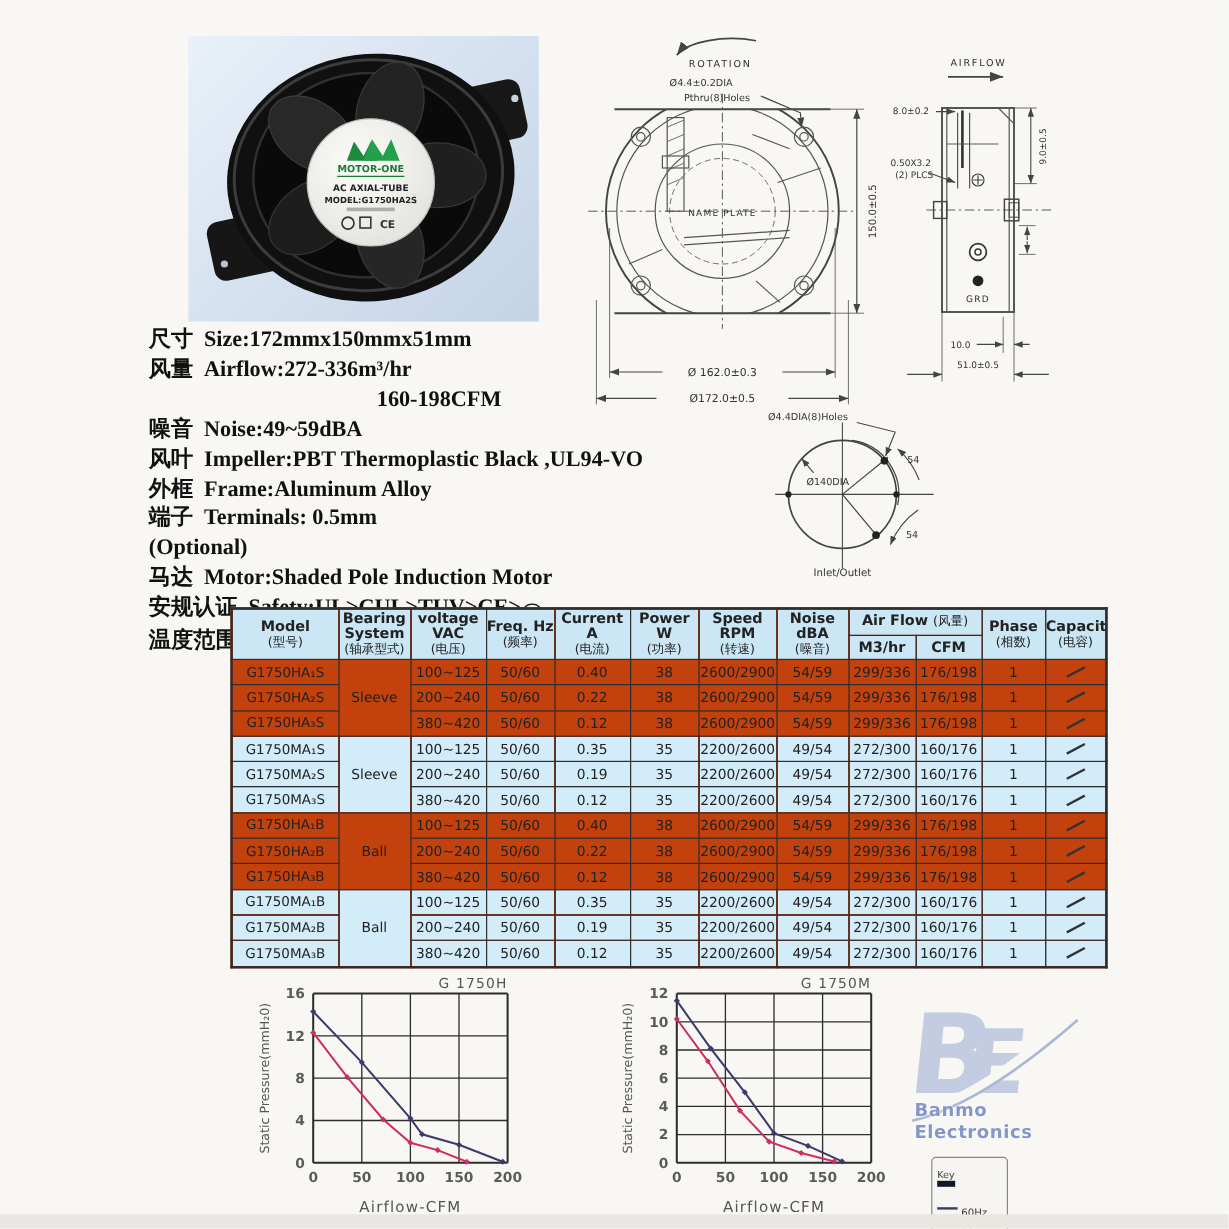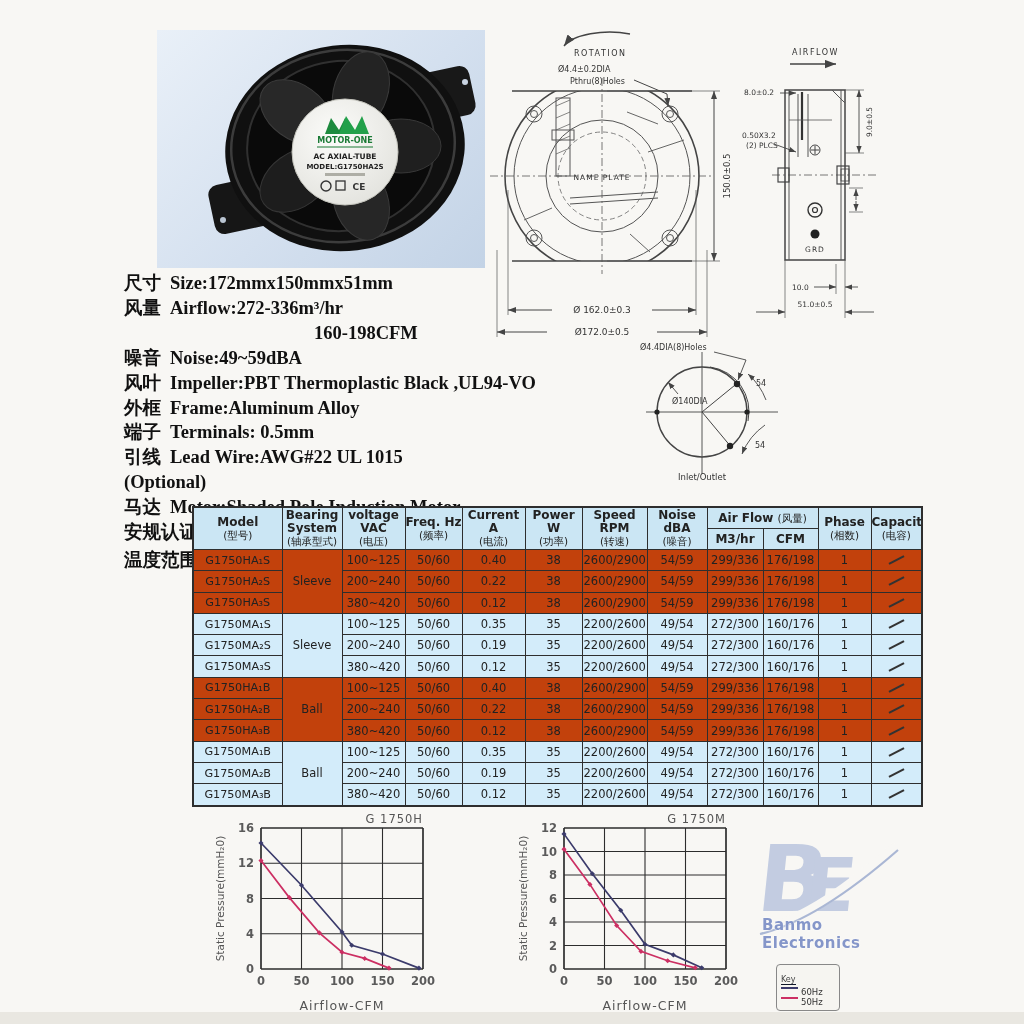--- a/index.html
+++ b/index.html
@@ -1,21 +1,21 @@
 <!DOCTYPE html>
 <html><head>
 <meta charset="utf-8">
 <style>
   html,body{margin:0;padding:0;}
   body{width:1024px;height:1024px;background:#fbfbfa;font-family:"DejaVu Sans",sans-serif;}
   #page{position:relative;width:1024px;height:1024px;background:#f8f7f4;overflow:hidden;}
   .abs{position:absolute;}
 
   
-  #photo{left:157px;top:30px;width:292px;height:238px;background:linear-gradient(135deg,#e9f0f8 0%,#d4e0ef 55%,#c3d3e6 100%);padding-left:36px;}
+  #photo{left:157px;top:30px;width:292px;height:238px;background:linear-gradient(135deg,#e9f0f8 0%,#d4e0ef 55%,#c3d3e6 100%);}
 
   
   svg text{font-family:"DejaVu Sans",sans-serif;}
   .draw text{fill:#333;}
 
   
   #specs{left:124px;top:271px;width:540px;}
   .spec-line{font-family:"Liberation Serif","DejaVu Serif",serif;font-weight:bold;font-size:18.5px;line-height:24.9px;color:#111;white-space:nowrap;}
   .spec-line .zh{margin-right:9px;}
   .cc-mark{display:inline-flex;align-items:center;justify-content:center;width:17px;height:17px;border:1.6px solid #111;border-radius:50%;font-size:8px;font-weight:bold;letter-spacing:-1px;vertical-align:-2px;font-family:"DejaVu Sans",sans-serif;}
@@ -33,21 +33,21 @@
   .slash{width:17px;height:2px;background:#333;transform:rotate(-28deg);margin:0 auto;}
   table.spec{border:2px solid #2e2e2e;}
 
   
   .chart-box{width:250px;height:200px;}
   #chart-0{left:205px;top:810px;}
   #chart-1{left:508px;top:810px;}
 
   
   #legend{left:776px;top:964px;width:54px;border:1.3px solid #888;border-radius:4px;background:#f6f5f1;padding:2px 4px 3px 4px;}
-  #legend .ktitle{font-size:8px;color:#444;border-bottom:1px solid #0f172a;display:inline-block;line-height:8px;margin-bottom:2px;}
+  #legend .ktitle{font-size:8px;color:#444;border-bottom:5px solid #0f172a;display:inline-block;line-height:8px;margin-bottom:17px;}
   .kitem{display:flex;align-items:flex-start;gap:3px;height:10px;}
   .kline{width:17px;height:2px;}
   .klabel{font-size:8.5px;color:#333;}
 
   
   #watermark{left:758px;top:840px;width:150px;height:110px;opacity:0.62;}
   #wm-letters{position:absolute;left:0;top:0;white-space:nowrap;color:#a3b3d6;font-weight:bold;transform:skewX(-6deg);}
   #wm-b{font-size:92px;line-height:80px;}
   #wm-e{font-size:74px;line-height:70px;margin-left:-22px;}
   #wm-text{position:absolute;left:4px;top:76px;font-size:15px;font-weight:bold;color:#3f5cb0;text-shadow:0 0 2px #fff,0 0 2px #fff;letter-spacing:0.5px;}
@@ -274,21 +274,20 @@
   </svg>
 
   <div id="specs" class="abs">
       <div class="spec-line"><span class="zh">尺寸</span><span class="en">Size:172mmx150mmx51mm</span></div>
       <div class="spec-line"><span class="zh">风量</span><span class="en">Airflow:272-336m³/hr</span></div>
       <div class="spec-line" style="padding-left: 190px;"><span class="en">160-198CFM</span></div>
       <div class="spec-line"><span class="zh">噪音</span><span class="en">Noise:49~59dBA</span></div>
       <div class="spec-line"><span class="zh">风叶</span><span class="en">Impeller:PBT Thermoplastic Black ,UL94-VO</span></div>
       <div class="spec-line"><span class="zh">外框</span><span class="en">Frame:Aluminum Alloy</span></div>
       <div class="spec-line"><span class="zh">端子</span><span class="en">Terminals: 0.5mm</span></div>
-      <div class="spec-line"><span class="zh">引线</span><span class="en">Lead Wire:AWG#22 UL 1015</span></div>
       <div class="spec-line"><span class="en">(Optional)</span></div>
       <div class="spec-line"><span class="zh">马达</span><span class="en">Motor:Shaded Pole Induction Motor</span></div>
       <div class="spec-line"><span class="zh">安规认证</span><span class="en">Safety:UL&gt;CUL&gt;TUV&gt;CE&gt;</span><span class="cc-mark">CC</span></div>
       <div class="spec-line"><span class="zh">温度范围</span><span class="en">Operation Temperature:-10℃ ~ +65℃</span></div>
     </div>
 
   <div id="spec-table-wrap" class="abs">
     <table class="spec">
         <colgroup>
           <col style="width: 89px;">

